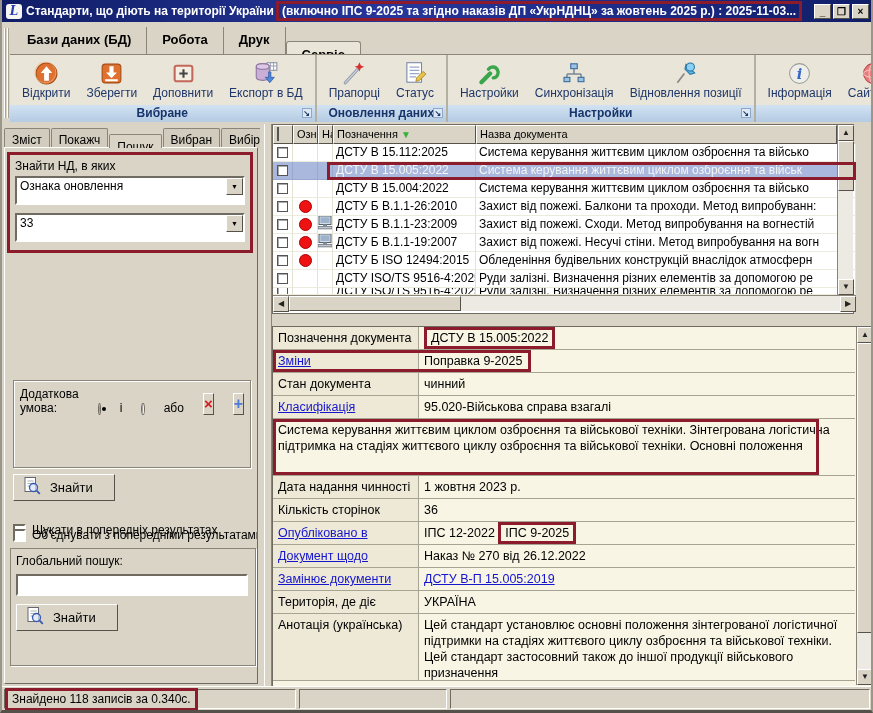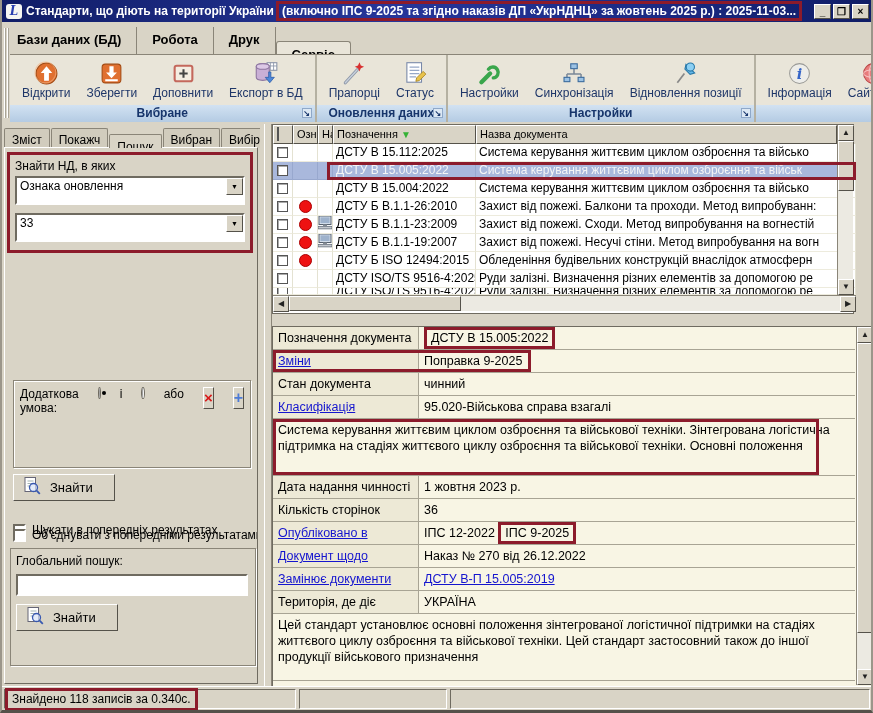--- a/index.html
+++ b/index.html
@@ -15,21 +15,21 @@
     display:flex; align-items:center; padding:0 2px; color:#fff; }
   .appicon { width:16px; height:15px; background:#F6F6F2; border-radius:3px; margin:0 4px 0 2px;
     color:#2A3FB0; font-weight:bold; font-size:12px; text-align:center; line-height:14px;
     font-family:"DejaVu Serif", serif; font-style:italic; }
   .tb-title { font-size:12px; font-weight:bold; white-space:nowrap; }
   .tb-boxed { display:inline-block; border:3px solid #8C1B2B; padding:0 3px; margin-left:2px; font-size:12px; font-weight:bold; white-space:nowrap; }
   .winbtns { margin-left:auto; display:flex; gap:2px; }
   .wbtn { width:17px; height:15px; background:#D9D4C6; border:1px solid; border-color:#FFF #55524A #55524A #FFF;
     color:#000; font-size:10px; line-height:13px; text-align:center; font-weight:bold; }
   
-  .tabrow { position:absolute; left:0; top:22px; width:100%; height:32px; background:#D9D4C6; display:flex; align-items:flex-end; }
+  .tabrow { position:absolute; left:0; top:22px; width:100%; height:32px; background:#D9D4C6; display:flex; align-items:flex-end; padding-left:10px; }
   .rtab { font-size:13px; font-weight:bold; padding:5px 15px 6px; border-right:1px solid #8A8578; height:27px; white-space:nowrap; }
   .rtab.active { background:#E9E5D9; border:1px solid #8A8578; border-bottom:none; border-radius:3px 3px 0 0; position:relative; top:1px; height:14px; }
   .grip { position:absolute; left:2px; top:28px; width:5px; height:90px;
     background:repeating-linear-gradient(90deg,#FFF 0 1px,#A8A496 1px 2px,transparent 2px 3px); }
   
   .toolbar { position:absolute; left:8px; top:54px; width:865px; height:68px; background:#E9E5D9; display:flex; overflow:hidden;
     border-top:1px solid #8A8578; }
   .tgroup { display:flex; flex-direction:column; border-right:2px solid #B5B1A2; }
   .tgroup-btns { flex:1; display:flex; align-items:center; justify-content:center; padding:1px 4px; }
   .tbtn { display:flex; flex-direction:column; align-items:center; justify-content:center; padding:2px 8px; color:#1E3668; font-size:12px; white-space:nowrap; }
@@ -46,21 +46,21 @@
   .ltab.active { background:#D9D4C6; height:23px; margin-top:8px; position:relative; z-index:2; font-weight:normal; padding-top:5px; }
   .lbody { position:absolute; left:2px; top:23px; width:254px; height:537px; border:1px solid; border-color:#FFF #6F6B60 #6F6B60 #FFF; background:#D9D4C6; }
   .redbox { border:3px solid #8C1B2B; }
   .criteria { position:absolute; left:2px; top:4px; width:246px; padding:4px 5px 8px; }
   .flabel { font-size:12px; margin-bottom:3px; }
   .combo { position:relative; height:29px; background:#FFF; border:2px solid; border-color:#6F6B60 #FFF #FFF #6F6B60; margin-bottom:8px; }
   .combo .cval { font-size:12px; line-height:17px; padding-left:3px; }
   .combo .cbtn { position:absolute; right:0; top:0; width:17px; height:17px; background:#D9D4C6;
     border:1px solid; border-color:#FFF #55524A #55524A #FFF; font-size:7px; text-align:center; line-height:15px; }
   .condbox { position:absolute; left:8px; top:232px; width:238px; height:88px; border:1px solid #8A8578; box-shadow:1px 1px 0 #FFF inset, 1px 1px 0 #FFF; padding:6px; }
-  .condrow { display:flex; align-items:flex-start; gap:19px; font-size:12px; }
+  .condrow { display:flex; align-items:flex-end; gap:19px; font-size:12px; }
   .radio { width:12px; height:12px; border-radius:50%; background:#FFF; border:1px solid #6F6B60; box-shadow:inset 1px 1px 1px #999; position:relative; }
   .radio.on::after { content:""; position:absolute; left:3px; top:3px; width:4px; height:4px; border-radius:50%; background:#000; }
   .sqbtn { width:24px; height:22px; background:#D9D4C6; border:1px solid; border-color:#FFF #55524A #55524A #FFF;
     font-weight:bold; text-align:center; line-height:20px; }
   .xred { color:#D81A1A; font-size:15px; }
   .plusblue { color:#4D7BD6; font-size:16px; }
   .findbtn { position:absolute; left:8px; width:102px; height:27px; background:#D9D4C6; border:1px solid; border-color:#FFF #55524A #55524A #FFF;
     display:flex; align-items:center; gap:8px; padding-left:8px; font-size:13px; }
   .cbrow { position:absolute; left:8px; display:flex; align-items:center; gap:6px; font-size:12px; width:244px; white-space:nowrap; overflow:hidden; }
   .cbx { width:13px; height:13px; background:#FFF; border:2px solid; border-color:#6F6B60 #FFF #FFF #6F6B60; flex:0 0 13px; }
@@ -506,20 +506,21 @@
         </div>
         <div class="drow h1">
           <div class="dcell dlabel"><span class="dlink">Замінює документи</span></div>
           <div class="dcell dvalue"><span class="dlink">ДСТУ В-П 15.005:2019</span></div>
         </div>
         <div class="drow h1">
           <div class="dcell dlabel"><span>Територія, де діє</span></div>
           <div class="dcell dvalue"><span>УКРАЇНА</span></div>
         </div>
         <div class="drow h4">
+          <div class="dcell dlabel"><span>Анотація (українська)</span></div>
           <div class="dcell dvalue"><span>Цей стандарт установлює основні положення зінтегрованої логістичної підтримки на стадіях життєвого циклу озброєння та військової техніки. Цей стандарт застосовний також до іншої продукції військового призначення</span></div>
         </div>
       </div>
     <div class="vsb det-vsb">
       <div class="sbtn">▲</div>
       <div class="sb-thumb" style="left:0; top:16px; width:15px; height:290px"></div>
       <div class="sbtn down">▼</div>
     </div>
   </div>
 

